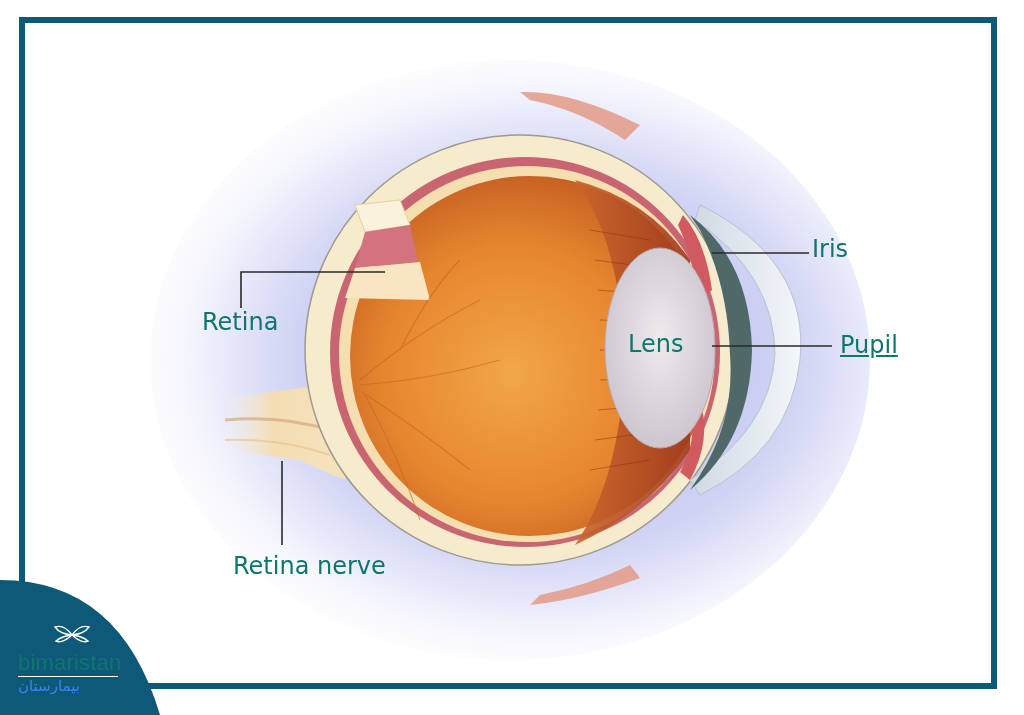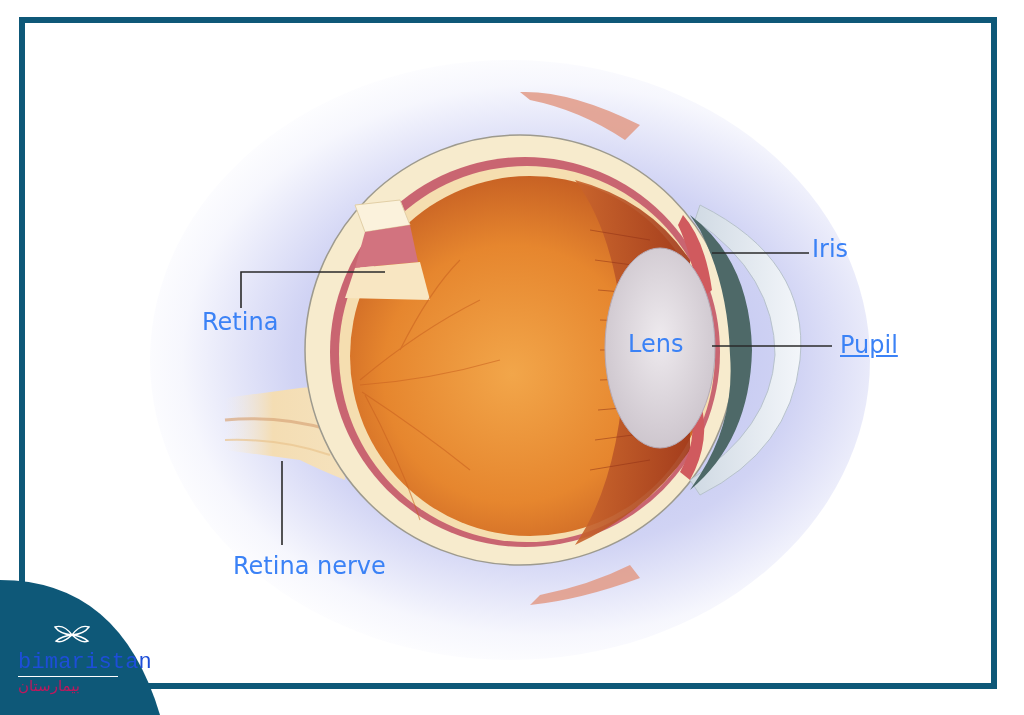--- a/index.html
+++ b/index.html
@@ -1,25 +1,25 @@
 <!DOCTYPE html>
 <html><head>
 <meta charset="utf-8">
 <style>
   html,body{margin:0;padding:0;}
   body{width:1024px;height:715px;position:relative;overflow:hidden;background:#fff;font-family:"DejaVu Sans",sans-serif;}
   .frame{position:absolute;left:19px;top:17px;width:978px;height:672px;border:6px solid #0e5878;box-sizing:border-box;}
   .glow{position:absolute;left:150px;top:60px;width:720px;height:600px;border-radius:50%;
     background:radial-gradient(ellipse at 55% 50%, rgba(150,160,230,0.75) 0%, rgba(170,175,235,0.55) 45%, rgba(220,222,248,0.25) 65%, rgba(255,255,255,0) 75%);}
   svg.eye{position:absolute;left:0;top:0;}
-  .label{position:absolute;color:#3b82f6;font-size:24px;font-family:"DejaVu Sans",sans-serif;white-space:nowrap;}
+  .label{position:absolute;color:#0f766e;font-size:24px;font-family:"DejaVu Sans",sans-serif;white-space:nowrap;}
   .logo-bg{position:absolute;left:0;top:580px;width:170px;height:135px;}
-  .logo-text{position:absolute;left:18px;top:650px;color:#1d4ed8;font-family:Liberation Mono, monospace;font-size:22px;letter-spacing:0.2px;}
+  .logo-text{position:absolute;left:18px;top:650px;color:#0f766e;font-family:Liberation Sans, sans-serif;font-size:22px;letter-spacing:0.2px;}
   .logo-rule{position:absolute;left:18px;top:676px;width:100px;height:1px;background:#fff;}
-  .logo-ar{position:absolute;left:18px;top:677px;color:#be185d;font-size:15px;}
+  .logo-ar{position:absolute;left:18px;top:677px;color:#3b82f6;font-size:15px;}
   .logo-icon{position:absolute;left:52px;top:624px;}
 </style>
 </head>
 <body>
 
 <div class="glow"></div>
 
 <svg class="eye" width="1024" height="715" viewBox="0 0 1024 715">
   <defs>
     <radialGradient id="vit" cx="0.45" cy="0.55" r="0.65">

